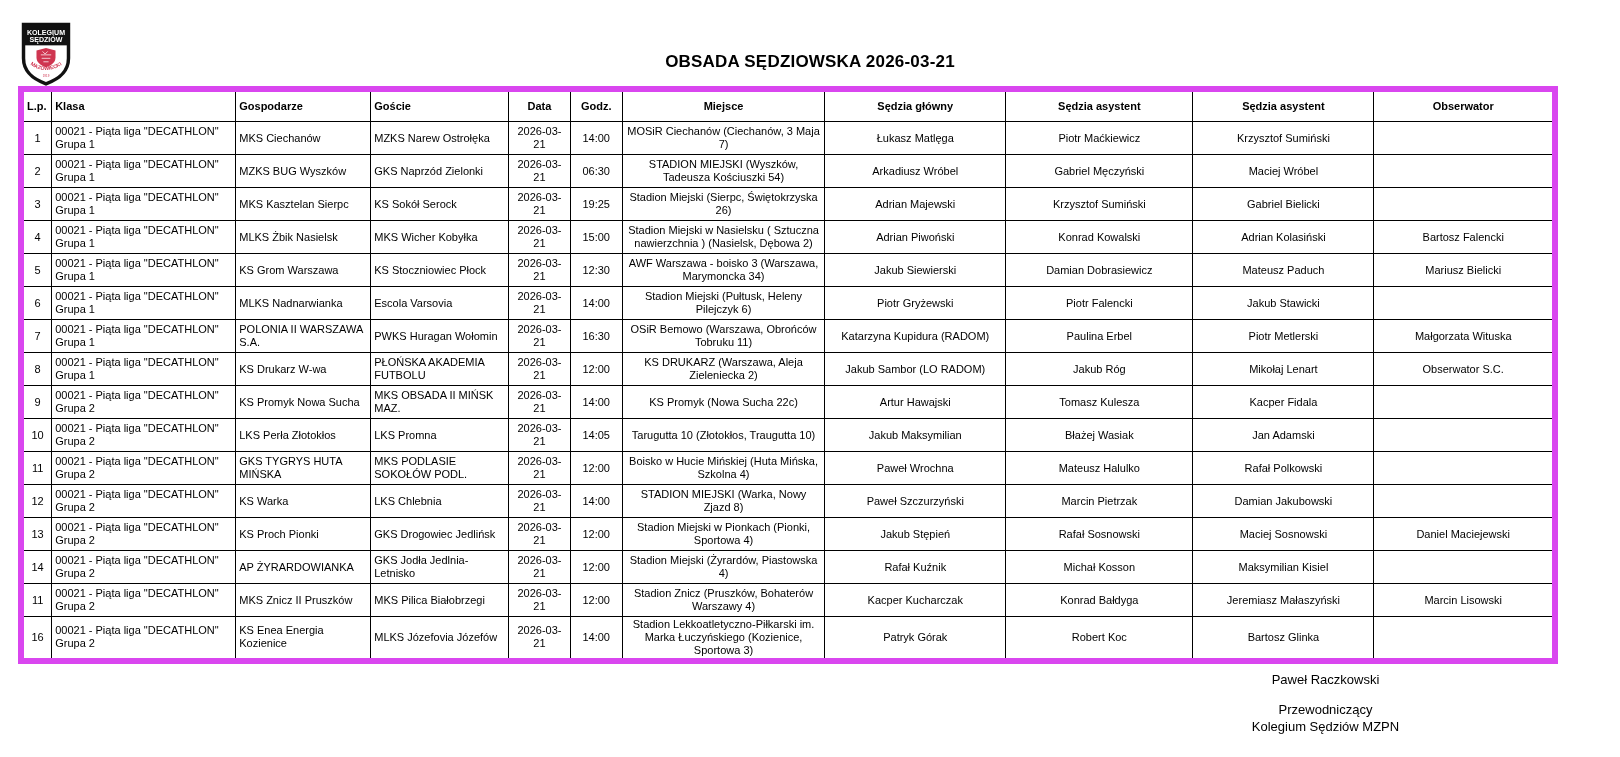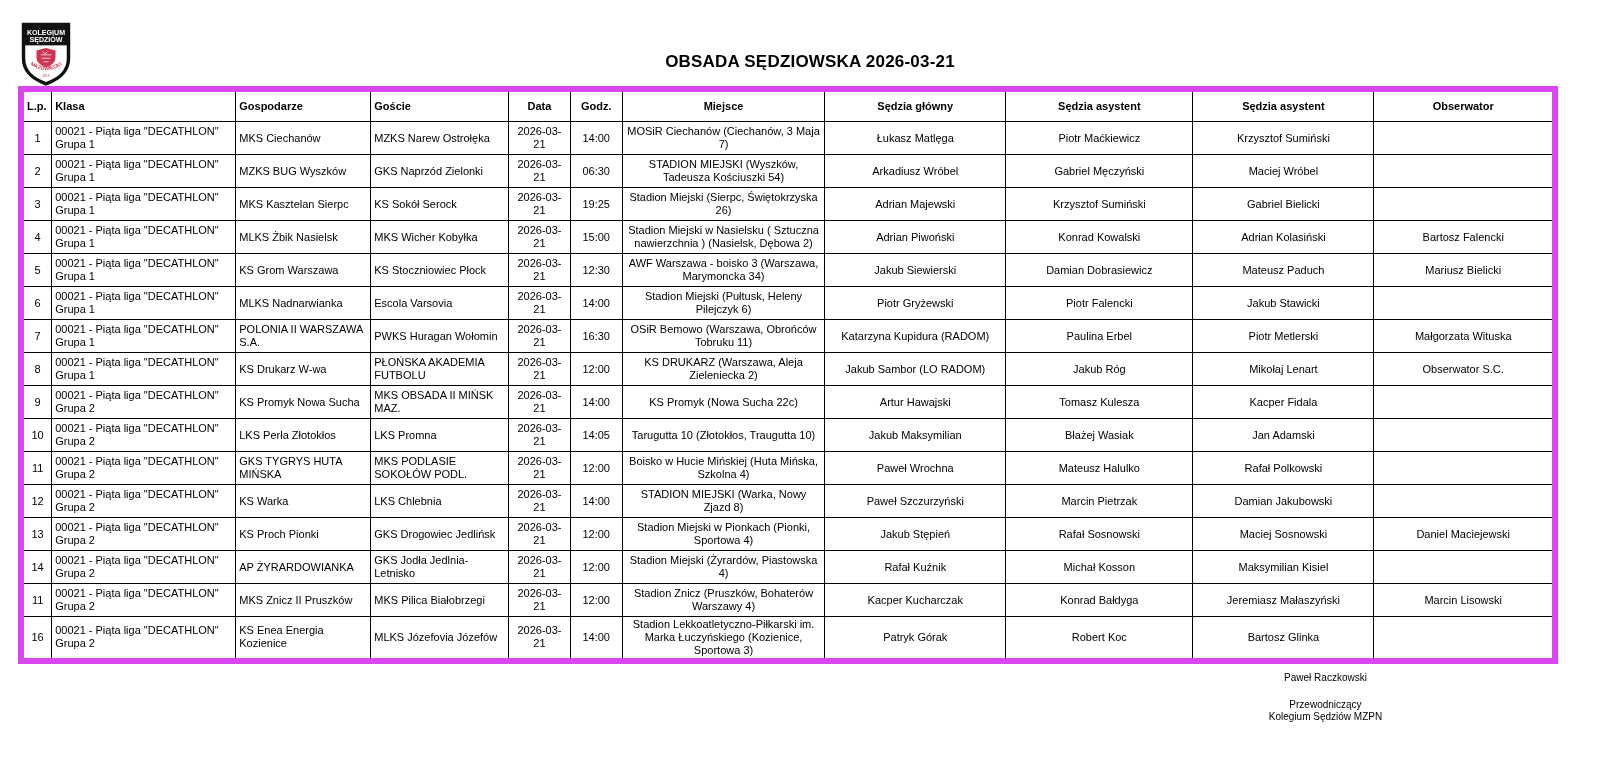--- a/index.html
+++ b/index.html
@@ -15,21 +15,21 @@
   table.assign{width:100%;border-collapse:collapse;border:6px solid #d946ef;table-layout:fixed;}
   table.assign th,table.assign td{
     border:1px solid #000;font-size:11px;line-height:1.18;
     padding:1px 3px;vertical-align:middle;overflow:hidden;word-wrap:break-word;}
   table.assign th{height:27px;font-weight:bold;}
   table.assign td{height:30px;}
   .al{text-align:left;}
   .ac{text-align:center;}
 
   .footer{position:absolute;left:1218px;top:672px;width:215px;text-align:center;
-    font-size:10px;line-height:1.25;}
+    font-size:13px;line-height:1.25;}
   .footer .sig-name{margin-bottom:14px;}
 </style>
 </head>
 <body>
 
 <div class="page">
 
   <div class="logo">
     <svg width="52" height="64" viewBox="0 0 60 74">
       <defs>

